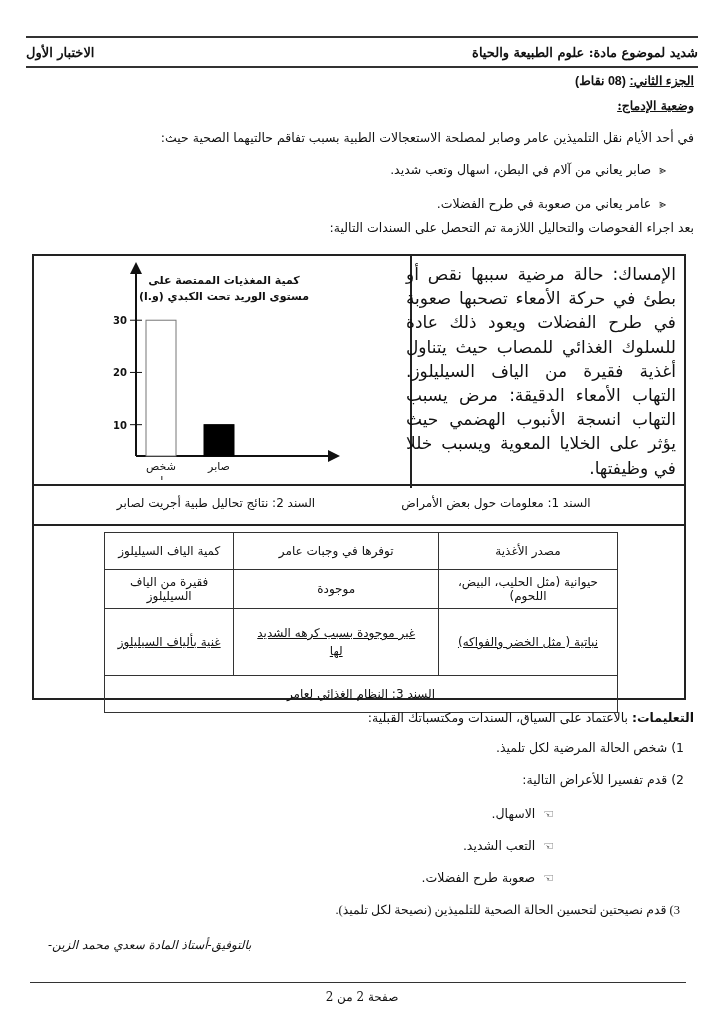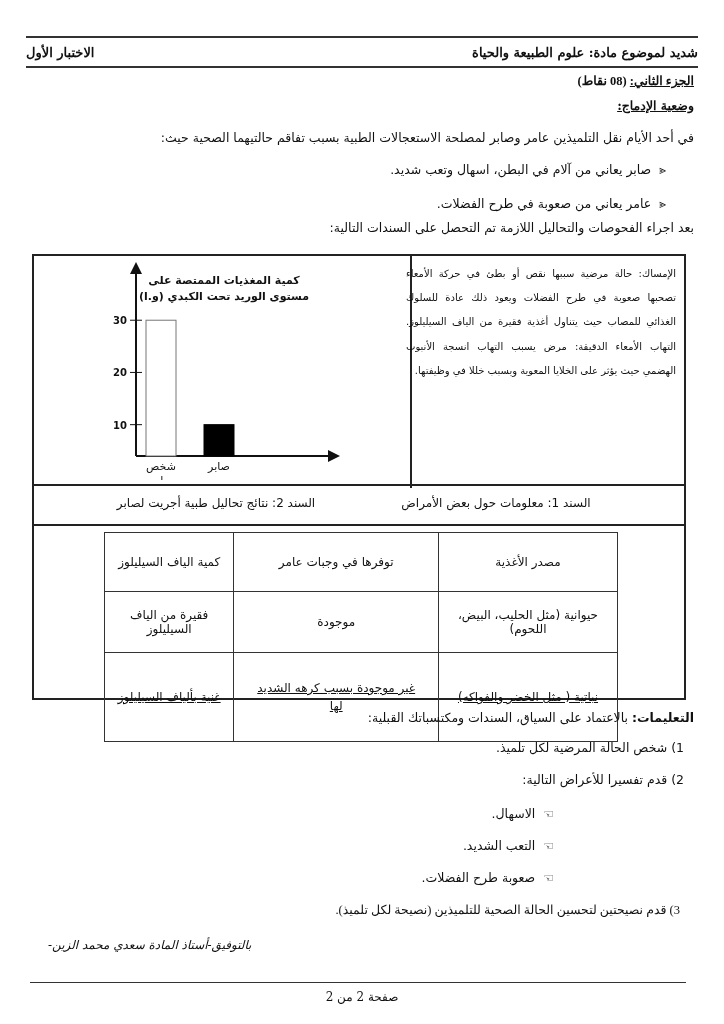--- a/index.html
+++ b/index.html
@@ -15,42 +15,42 @@
   .bold-u { font-weight: bold; text-decoration: underline; }
   .bullet { font-size: 12px; margin-left: 8px; }
 
   
   .frame { position: absolute; left: 32px; top: 254px; width: 654px; height: 446px; border: 2px solid #222; box-sizing: border-box; }
   .frame .vsplit { position: absolute; left: 376px; top: 0; height: 232px; border-left: 2px solid #222; }
   .frame .hsplit1 { position: absolute; left: 0; right: 0; top: 228px; border-top: 2px solid #222; }
   .frame .hsplit2 { position: absolute; left: 0; right: 0; top: 268px; border-top: 2px solid #222; }
   .caption { position: absolute; font-size: 12px; text-align: center; }
 
-  .doc1-text { position: absolute; right: 8px; top: 6px; width: 270px; font-size: 10px; line-height: 24.2px; text-align: justify; text-align-last: right; }
+  .doc1-text { position: absolute; right: 8px; top: 6px; width: 270px; font-size: 17px; line-height: 24.2px; text-align: justify; text-align-last: right; }
 
   .chart { position: absolute; left: 70px; top: 4px; width: 300px; height: 220px; }
 
   table.diet { position: absolute; left: 70px; top: 276px; width: 514px; border-collapse: collapse; font-size: 12px; }
-  table.diet td { border: 1.5px solid #333; text-align: center; padding: 16px 4px; height: 26px; }
+  table.diet td { border: 1.5px solid #333; text-align: center; padding: 5px 4px; height: 26px; }
   table.diet tr.tall td { height: 56px; line-height: 18px; text-decoration: underline; }
 
   .sig { position: absolute; left: 48px; top: 938px; font-family: "DejaVu Serif", serif; font-style: italic; font-size: 12px; }
   .footer { position: absolute; top: 990px; left: 0; right: 0; text-align: center; font-size: 12px; font-family: "DejaVu Serif", serif; }
 </style>
 </head>
 <body>
 
 <div class="hr" style="top:36px;"></div>
 <div class="abs hdr">
   <span>شديد لموضوع مادة: علوم الطبيعة والحياة</span>
   <span>الاختبار الأول</span>
 </div>
 <div class="hr" style="top:66px;"></div>
 
-<div class="line" style="top:73px; font-weight:bold; font-family:Liberation Serif, serif;">
+<div class="line" style="top:73px; font-weight:bold; font-family:Liberation Sans, sans-serif;">
   <span class="bold-u">الجزء الثاني:</span>
   <span>(08 نقاط)</span>
 </div>
 <div class="line bold-u" style="top:98px; font-family:'DejaVu Serif', serif;">وضعية الإدماج:</div>
 
 <div class="line" style="top:130px;">في أحد الأيام نقل التلميذين عامر وصابر لمصلحة الاستعجالات الطبية بسبب تفاقم حالتيهما الصحية حيث:</div>
 <div class="line" style="top:162px; right:58px;">
   <span class="bullet">⪡</span><span>صابر يعاني من آلام في البطن، اسهال وتعب شديد.</span>
 </div>
 <div class="line" style="top:196px; right:58px;">
@@ -103,20 +103,23 @@
     <tr>
       <td>حيوانية (مثل الحليب، البيض، اللحوم)</td>
       <td>موجودة</td>
       <td>فقيرة من الياف السيليلوز</td>
     </tr>
     <tr class="tall">
       <td>نباتية ( مثل الخضر والفواكه)</td>
       <td style="padding:0 20px;">غير موجودة بسبب كرهه الشديد لها</td>
       <td>غنية بألياف السيليلوز</td>
     </tr>
+    <tr>
+      <td colspan="3">السند 3: النظام الغذائي لعامر</td>
+    </tr>
   </tbody>
     </table>
 </div>
 
 <div class="line" style="top:710px;">
   <span style="font-weight:bold;">التعليمات:</span><span> بالاعتماد على السياق، السندات ومكتسباتك القبلية:</span>
 </div>
 <div class="line" style="top:740px; right:40px;">1) شخص الحالة المرضية لكل تلميذ.</div>
 <div class="line" style="top:772px; right:40px;">2) قدم تفسيرا للأعراض التالية:</div>
 <div class="line" style="top:806px; right:170px;">

